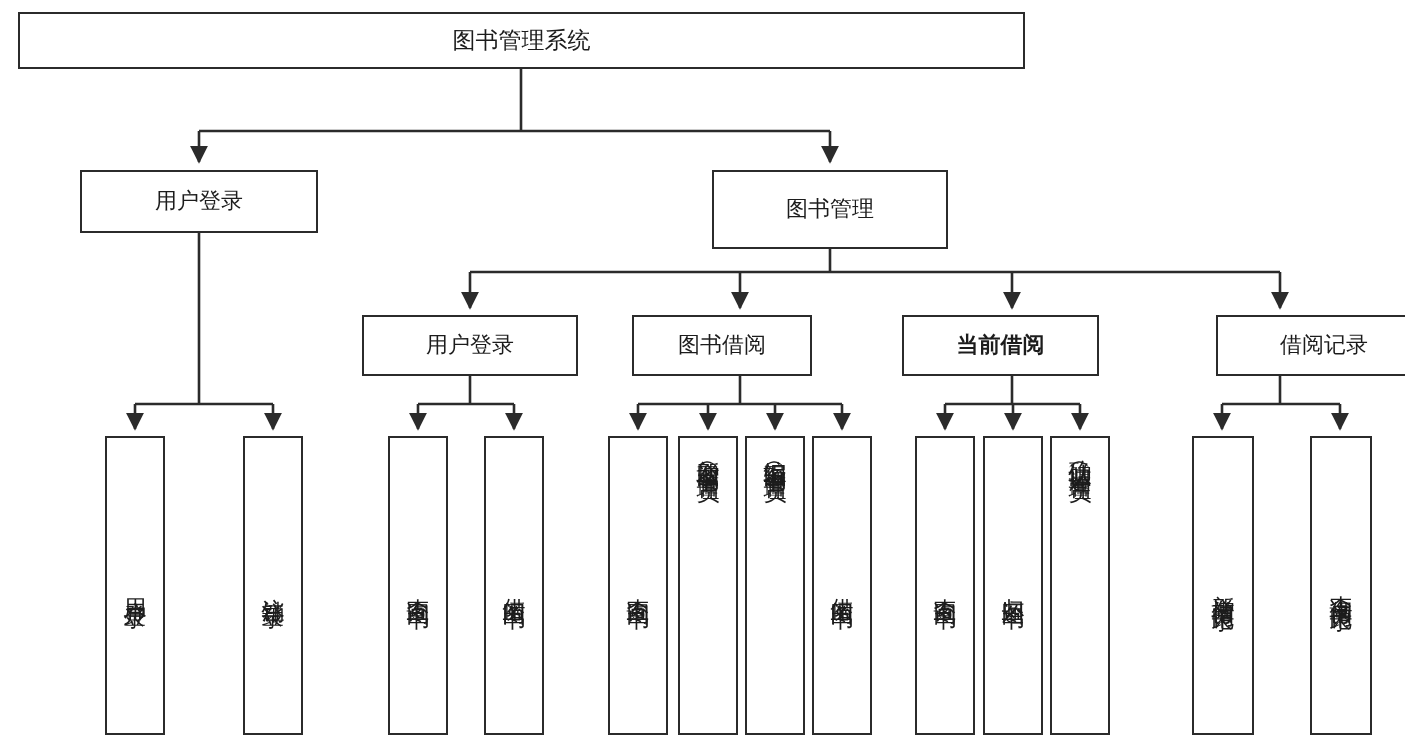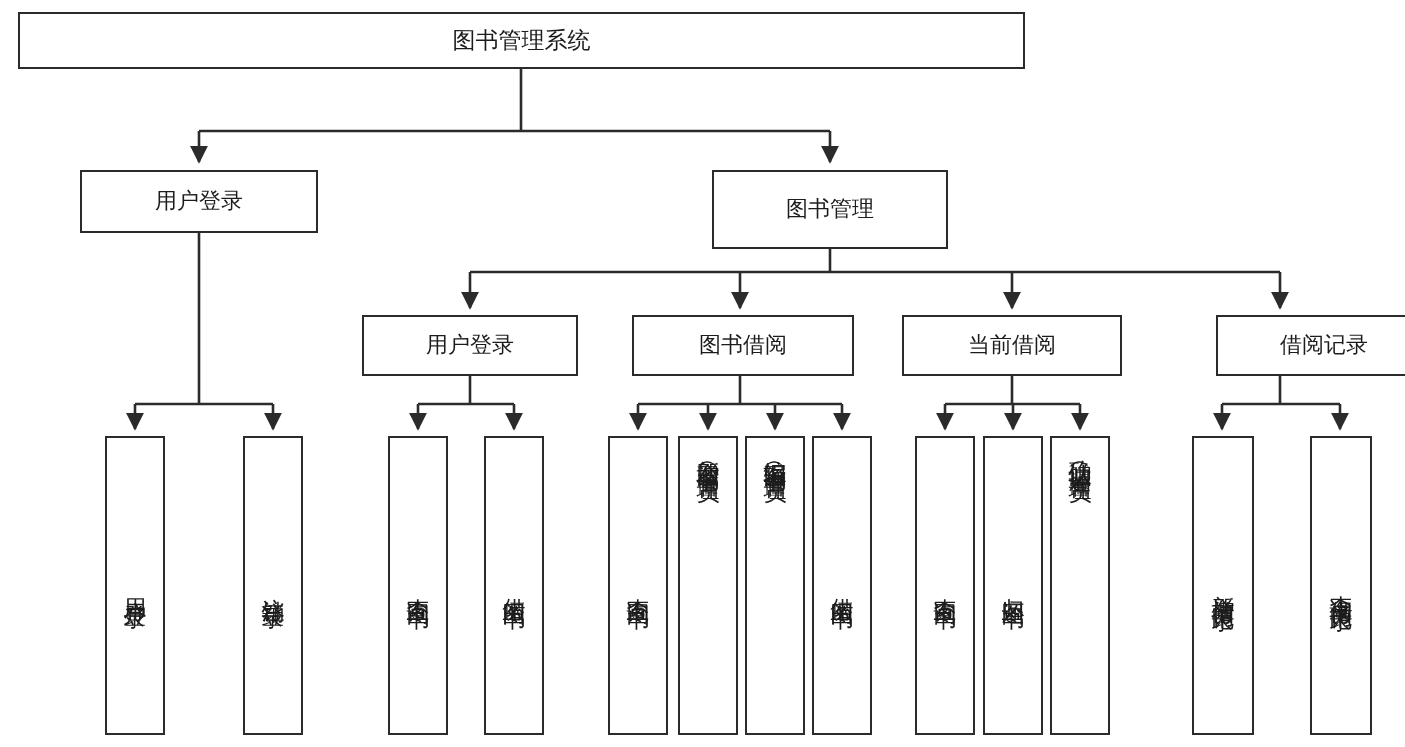--- a/index.html
+++ b/index.html
@@ -130,24 +130,24 @@
   <div class="node horiz" style="left:80px;top:170px;width:238px;height:63px;">
     <span class="label">用户登录</span>
   </div>
   <div class="node horiz" style="left:712px;top:170px;width:236px;height:79px;">
     <span class="label">图书管理</span>
   </div>
 
   <div class="node horiz" style="left:362px;top:315px;width:216px;height:61px;">
     <span class="label">用户登录</span>
   </div>
-  <div class="node horiz" style="left:632px;top:315px;width:222px;height:61px;">
+  <div class="node horiz" style="left:632px;top:315px;width:180px;height:61px;">
     <span class="label">图书借阅</span>
   </div>
-  <div class="node horiz" style="left:902px;top:315px;width:220px;height:61px;">
+  <div class="node horiz" style="left:902px;top:315px;width:197px;height:61px;font-weight:bold;">
     <span class="label">当前借阅</span>
   </div>
   <div class="node horiz" style="left:1216px;top:315px;width:216px;height:61px;">
     <span class="label">借阅记录</span>
   </div>
 
   <div class="node vert" style="left:105px;top:436px;width:60px;height:299px;">
     <span class="label">用户登录</span>
   </div>
   <div class="node vert" style="left:243px;top:436px;width:60px;height:299px;">

